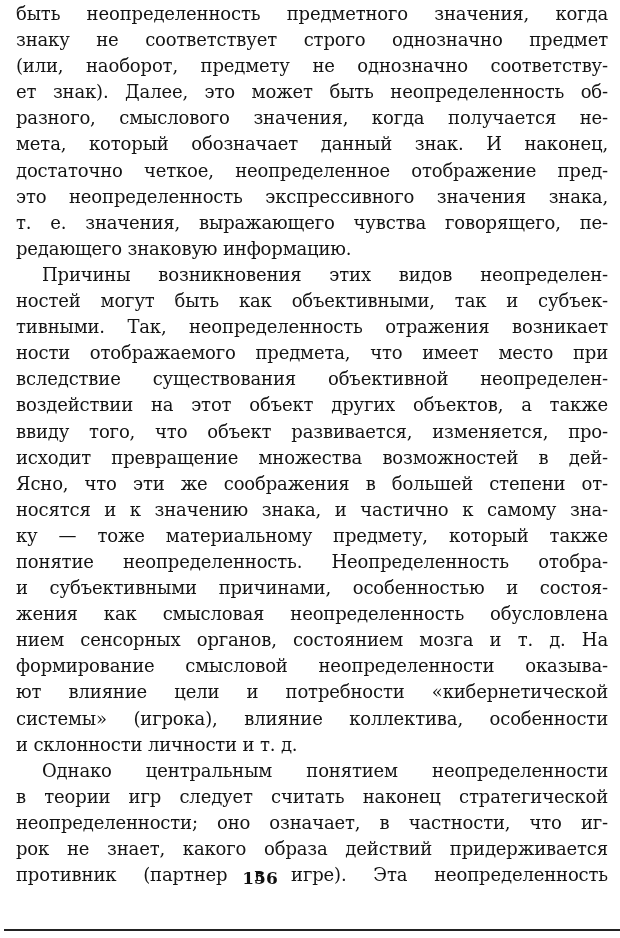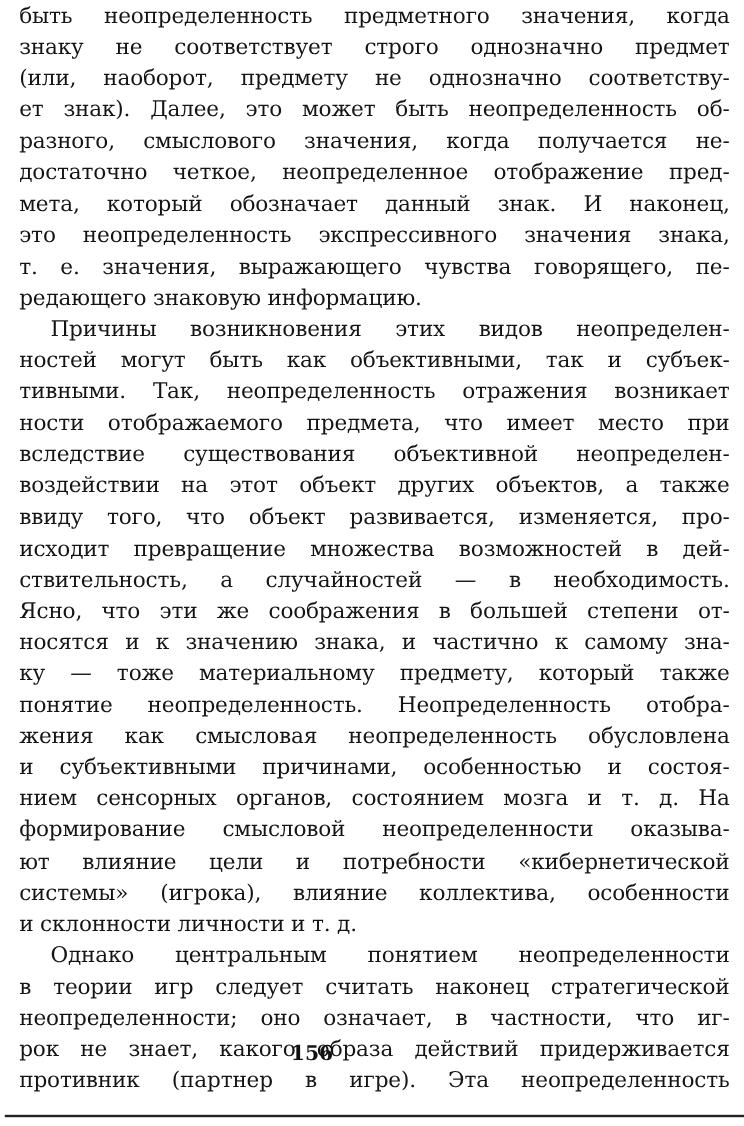--- a/index.html
+++ b/index.html
@@ -59,40 +59,39 @@
   </style>
 </head>
 <body>
 
 <div class="page-text" id="page-body">
     <span class="line">быть неопределенность предметного значения, когда</span>
     <span class="line">знаку не соответствует строго однозначно предмет</span>
     <span class="line">(или, наоборот, предмету не однозначно соответству-</span>
     <span class="line">ет знак). Далее, это может быть неопределенность об-</span>
     <span class="line">разного, смыслового значения, когда получается не-</span>
+    <span class="line">мета, который обозначает данный знак. И наконец,</span>
     <span class="line">достаточно четкое, неопределенное отображение пред-</span>
-    <span class="line">мета, который обозначает данный знак. И наконец,</span>
     <span class="line">это неопределенность экспрессивного значения знака,</span>
     <span class="line">т. е. значения, выражающего чувства говорящего, пе-</span>
     <span class="line last">редающего знаковую информацию.</span>
     <span class="line indent">Причины возникновения этих видов неопределен-</span>
     <span class="line">ностей могут быть как объективными, так и субъек-</span>
     <span class="line">тивными. Так, неопределенность отражения возникает</span>
     <span class="line">ности отображаемого предмета, что имеет место при</span>
     <span class="line">вследствие существования объективной неопределен-</span>
     <span class="line">воздействии на этот объект других объектов, а также</span>
     <span class="line">ввиду того, что объект развивается, изменяется, про-</span>
     <span class="line">исходит превращение множества возможностей в дей-</span>
-    <span class="line">ствительность, а случайностей — в необходимость.</span>
     <span class="line">Ясно, что эти же соображения в большей степени от-</span>
     <span class="line">носятся и к значению знака, и частично к самому зна-</span>
     <span class="line">ку — тоже материальному предмету, который также</span>
     <span class="line">понятие неопределенность. Неопределенность отобра-</span>
+    <span class="line">и субъективными причинами, особенностью и состоя-</span>
     <span class="line">жения как смысловая неопределенность обусловлена</span>
-    <span class="line">и субъективными причинами, особенностью и состоя-</span>
     <span class="line">нием сенсорных органов, состоянием мозга и т. д. На</span>
     <span class="line">формирование смысловой неопределенности оказыва-</span>
     <span class="line">ют влияние цели и потребности «кибернетической</span>
     <span class="line">системы» (игрока), влияние коллектива, особенности</span>
     <span class="line last">и склонности личности и т. д.</span>
     <span class="line indent">Однако центральным понятием неопределенности</span>
     <span class="line">в теории игр следует считать наконец стратегической</span>
     <span class="line">неопределенности; оно означает, в частности, что иг-</span>
     <span class="line">рок не знает, какого образа действий придерживается</span>
     <span class="line">противник (партнер в игре). Эта неопределенность</span>

